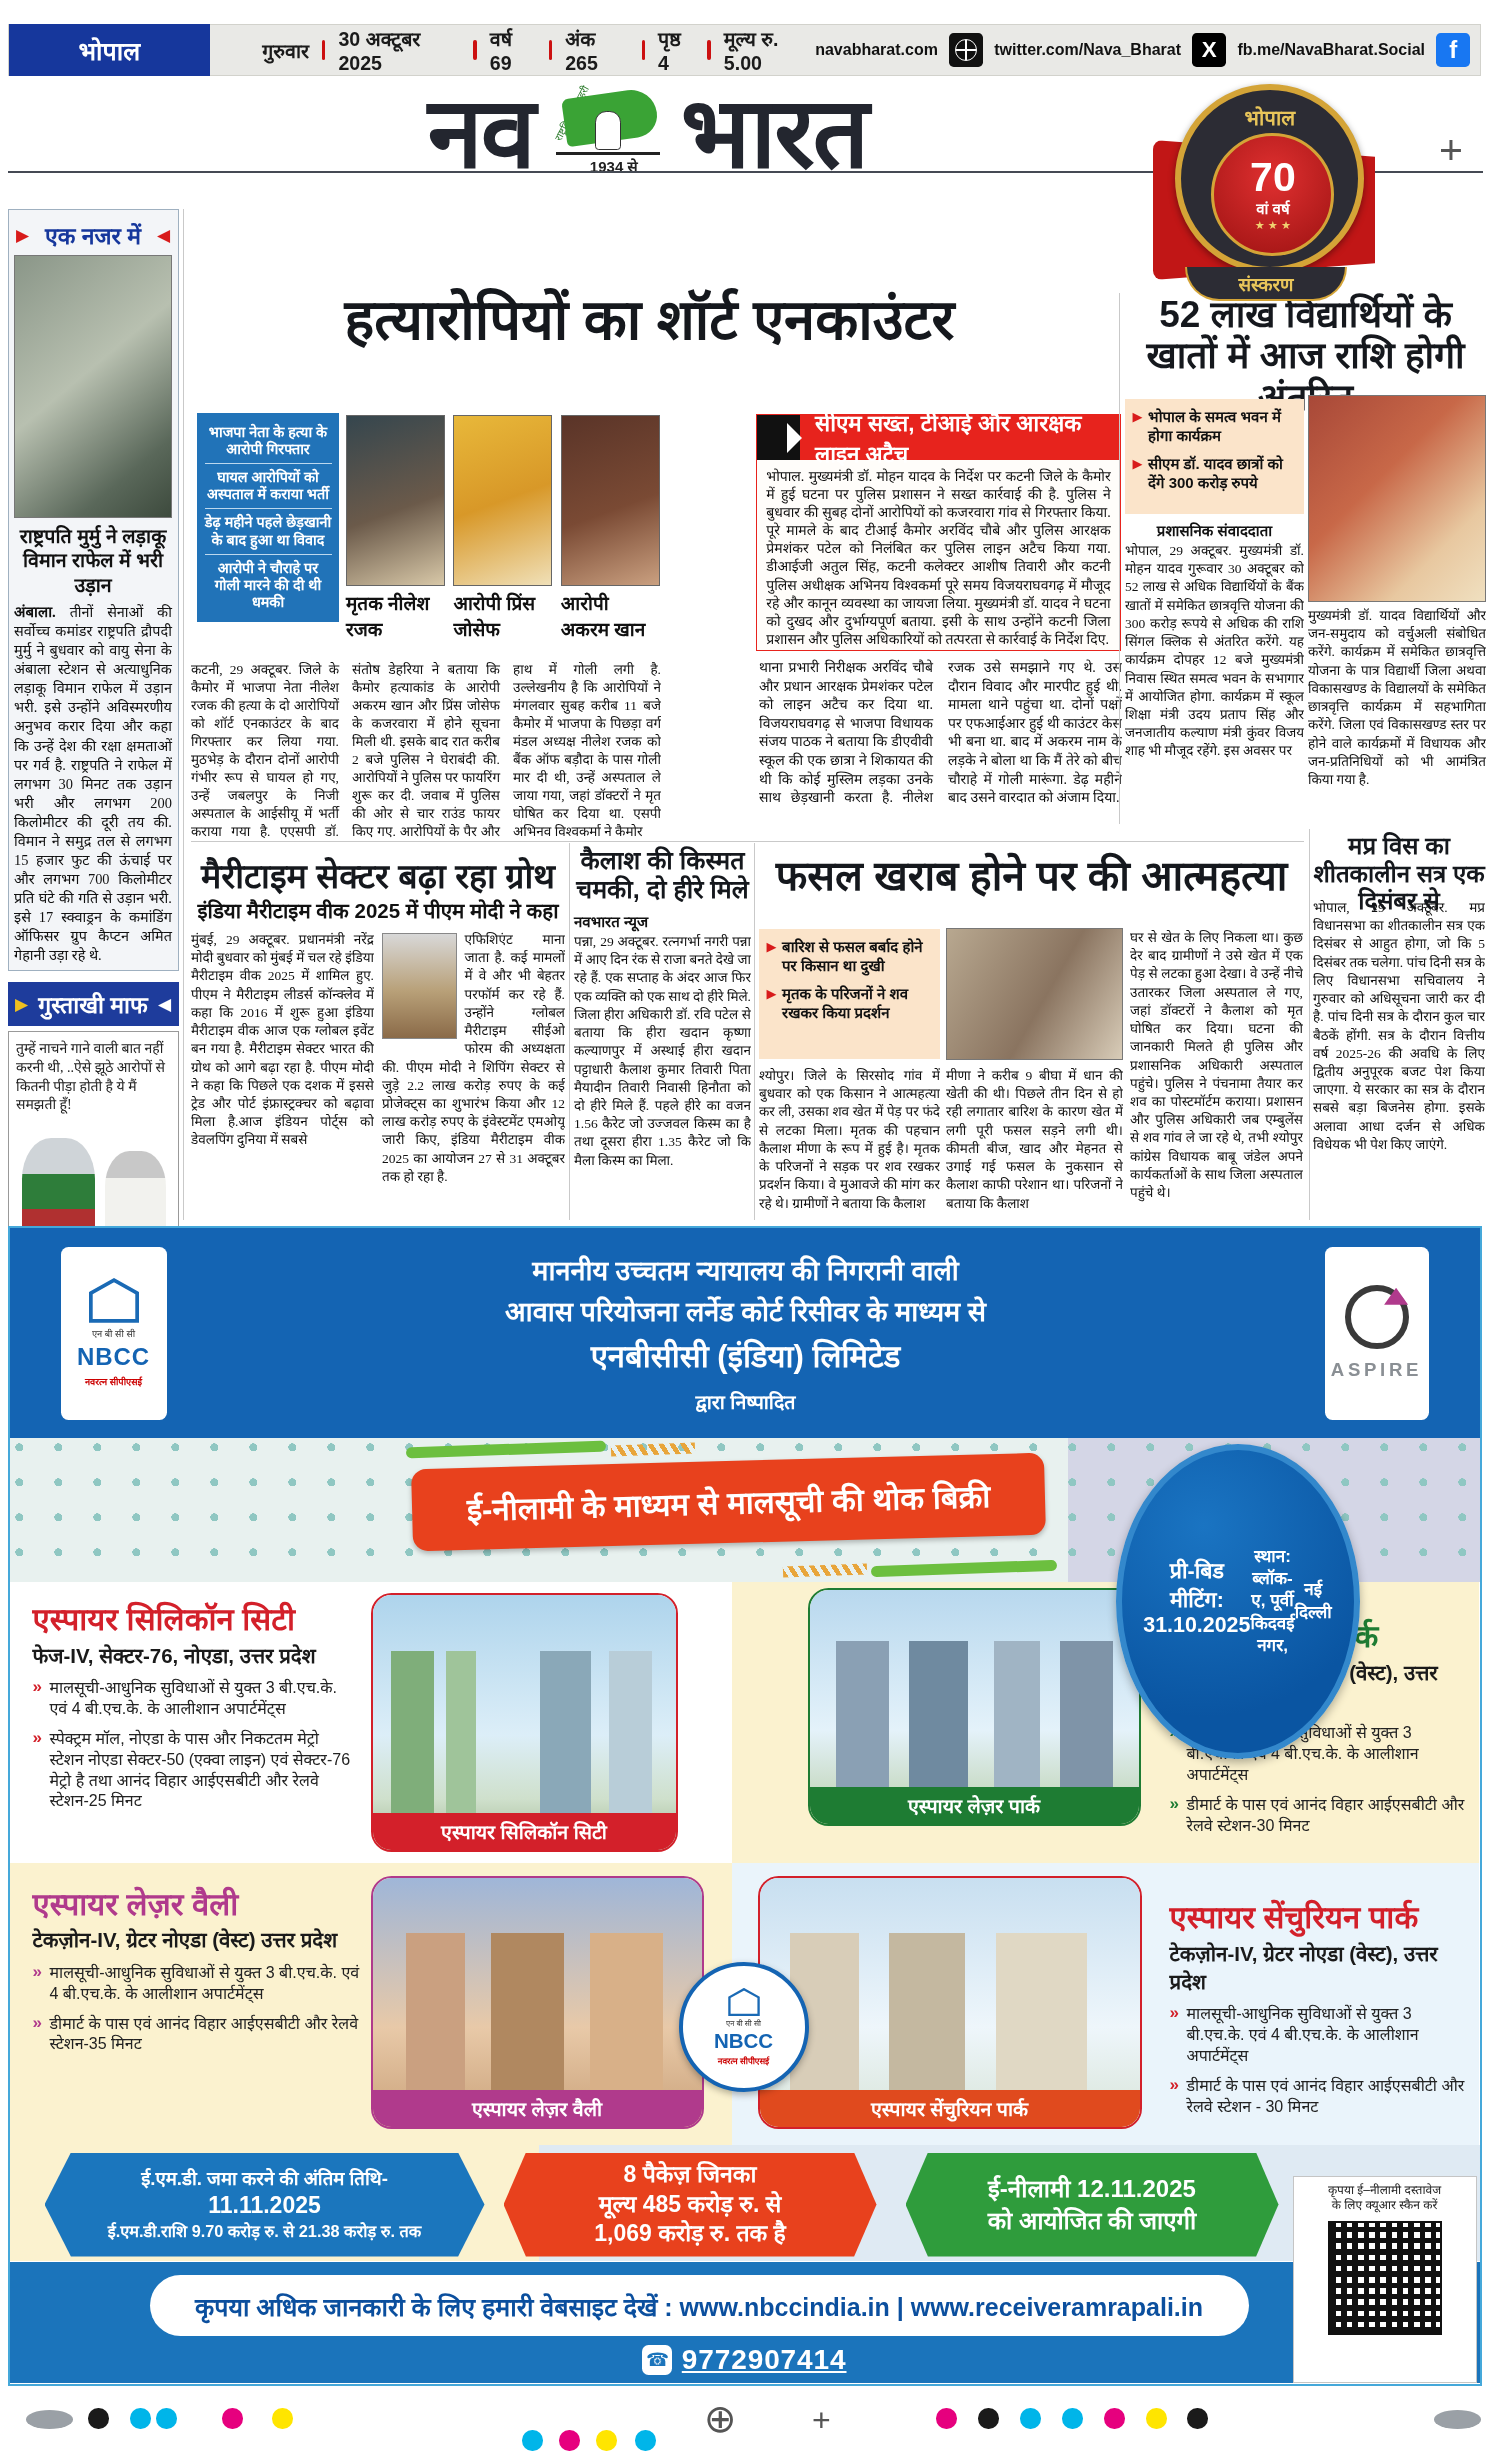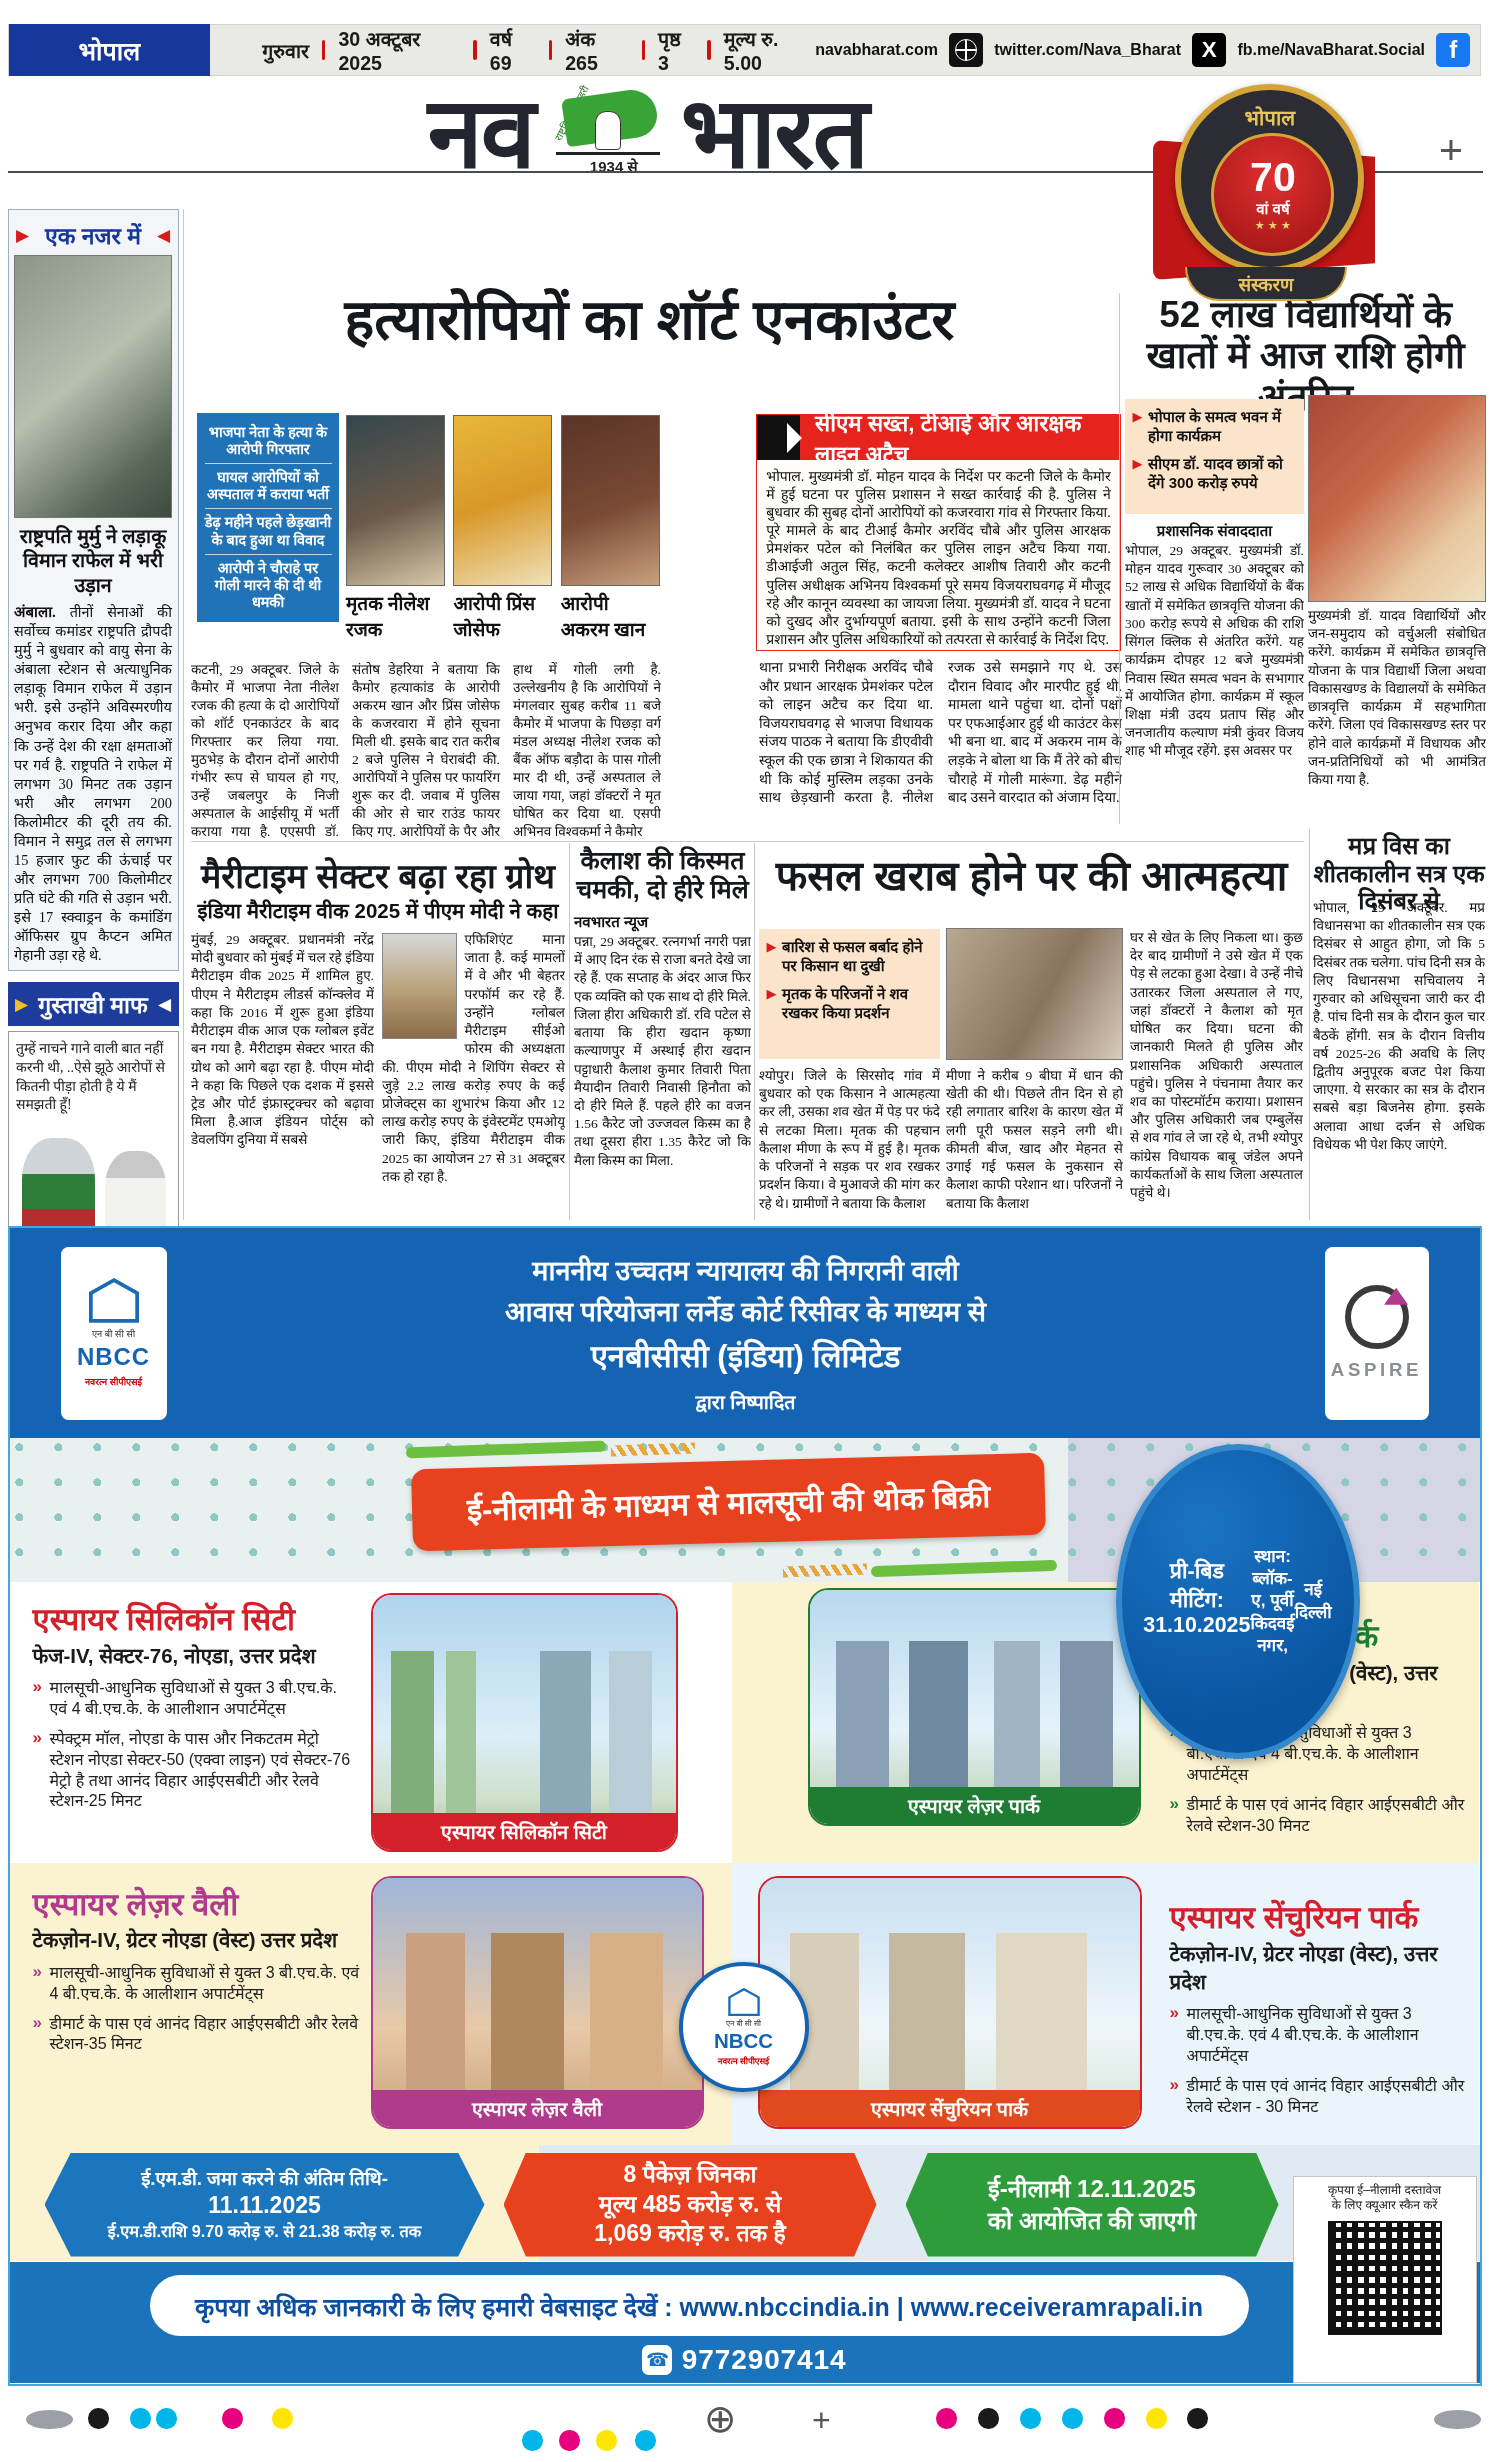--- a/index.html
+++ b/index.html
@@ -200,21 +200,21 @@
      box-sizing:border-box;z-index:7;text-align:center;padding-top:5.6px;}
   .qrnote{font-size:12px;line-height:1.3;color:#222;}
   #qrbox{width:110px;height:110px;margin:7.5px auto 0;border:2.8px solid #111;
      background:repeating-linear-gradient(0deg,#111 0 5.6px,transparent 5.6px 11.2px),
                 repeating-linear-gradient(90deg,#111 0 5.6px,#fff 5.6px 11.2px);}
   #adfooter{position:absolute;left:0;top:1034px;width:100%;height:121px;background:#1b74bb;}
   #webpill{position:absolute;left:140px;top:13px;width:1099px;height:61px;background:#fff;border-radius:32px;
      display:flex;align-items:center;justify-content:center;font-size:25px;font-weight:900;color:#0b4f9e;}
   #phonerow{position:absolute;left:0;top:82px;width:100%;display:flex;align-items:center;justify-content:center;gap:9.3px;}
   #phoneicon{width:30px;height:30px;background:#fff;border-radius:6.5px;color:#1b74bb;font-size:18.6px;display:flex;align-items:center;justify-content:center;}
-  #phonenum{color:#fff;font-size:28px;font-weight:900;letter-spacing:0.9px;}
+  #phonenum{color:#fff;font-size:28px;font-weight:900;letter-spacing:0.9px;text-decoration:underline;}
   
   #regstrip{left:0;top:2395px;width:1490px;height:61px;}
   .dot{position:absolute;width:20.5px;height:20.5px;border-radius:50%;}
   .oval{position:absolute;width:47px;height:18.6px;border-radius:50%;background:#9aa0a6;}
   .reggl{position:absolute;color:#555;line-height:1;}
 </style>
 </head>
 <body>
 
 <div id="page">
@@ -223,21 +223,21 @@
     <div id="citybox">भोपाल</div>
     <div id="meta">
       <span>गुरुवार</span>
         <span class="sep"></span>
       <span>30 अक्टूबर 2025</span>
         <span class="sep"></span>
       <span>वर्ष 69</span>
         <span class="sep"></span>
       <span>अंक 265</span>
         <span class="sep"></span>
-      <span>पृष्ठ 3</span>
+      <span>पृष्ठ 4</span>
         <span class="sep"></span>
       <span>मूल्य रु. 5.00</span>
     </div>
     <div id="social">
       <span>navabharat.com</span>
       <span class="sicon globe">
           <span class="globe-ball"></span>
         </span>
       <span>twitter.com/Nava_Bharat</span>
       <span class="sicon x">X</span>

